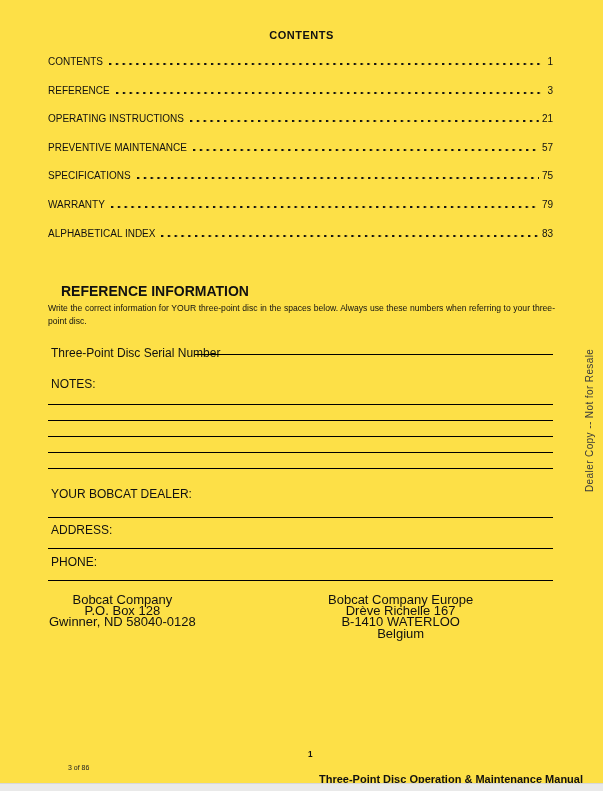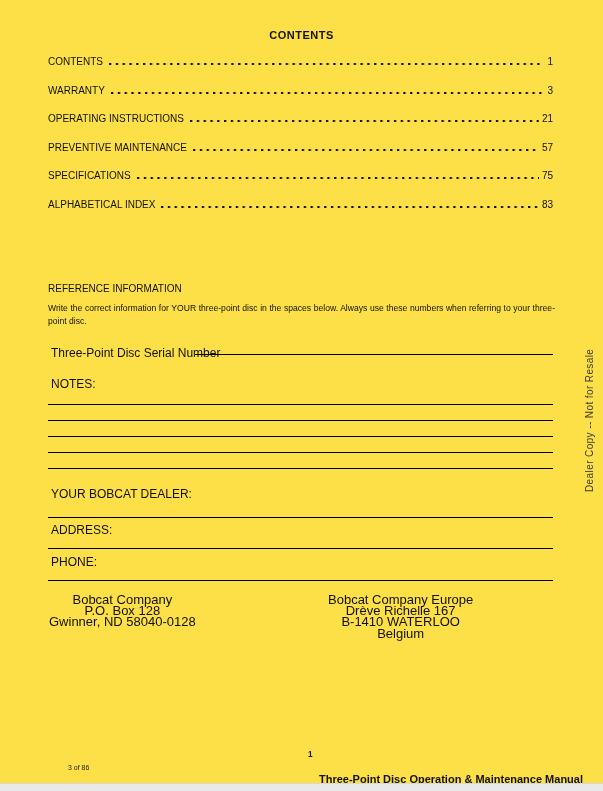--- a/index.html
+++ b/index.html
@@ -24,21 +24,21 @@
   .toc-row { height: 28.6px; display: flex; align-items: flex-start; }
   .toc-label, .toc-page { font-size: 10px; line-height: 11px; white-space: nowrap; }
   .toc-leader {
     flex: 1; height: 11px; margin: 0 3px 0 6px;
     background-image: radial-gradient(circle at 1.2px 8px, #111 1.05px, transparent 1.5px);
     background-size: 6.8px 11px;
     background-repeat: repeat-x;
   }
 
   
-  .ref-heading { position: absolute; left: 48px; top: 283px; font-size: 10px; font-weight: normal; }
+  .ref-heading { position: absolute; left: 61px; top: 283px; font-size: 14px; font-weight: bold; }
   .ref-paragraph {
     position: absolute; left: 48px; top: 302px; width: 507px;
     font-size: 8.6px; line-height: 12.5px; text-align: justify;
   }
 
   .field-label { position: absolute; font-size: 12px; white-space: nowrap; }
   .rule { position: absolute; height: 1.4px; background: #000; }
 
   .serial-label { left: 51px; top: 346px; }
   .serial-line { left: 195px; top: 354px; width: 358px; }
@@ -82,38 +82,43 @@
 
   <div class="doc-title">CONTENTS</div>
 
   <div class="toc">
     <div class="toc-row">
       <span class="toc-label">CONTENTS</span>
       <span class="toc-leader"></span>
       <span class="toc-page">1</span>
     </div>
     <div class="toc-row">
-      <span class="toc-label">WARRANTY</span>
+      <span class="toc-label">REFERENCE</span>
       <span class="toc-leader"></span>
       <span class="toc-page">3</span>
     </div>
     <div class="toc-row">
       <span class="toc-label">OPERATING INSTRUCTIONS</span>
       <span class="toc-leader"></span>
       <span class="toc-page">21</span>
     </div>
     <div class="toc-row">
       <span class="toc-label">PREVENTIVE MAINTENANCE</span>
       <span class="toc-leader"></span>
       <span class="toc-page">57</span>
     </div>
     <div class="toc-row">
       <span class="toc-label">SPECIFICATIONS</span>
       <span class="toc-leader"></span>
       <span class="toc-page">75</span>
+    </div>
+    <div class="toc-row">
+      <span class="toc-label">WARRANTY</span>
+      <span class="toc-leader"></span>
+      <span class="toc-page">79</span>
     </div>
     <div class="toc-row">
       <span class="toc-label">ALPHABETICAL INDEX</span>
       <span class="toc-leader"></span>
       <span class="toc-page">83</span>
     </div>
   </div>
 
   <div class="ref-heading">REFERENCE INFORMATION</div>
   <div class="ref-paragraph">Write the correct information for YOUR three-point disc in the spaces below. Always use these numbers when referring to your three-point disc.</div>

